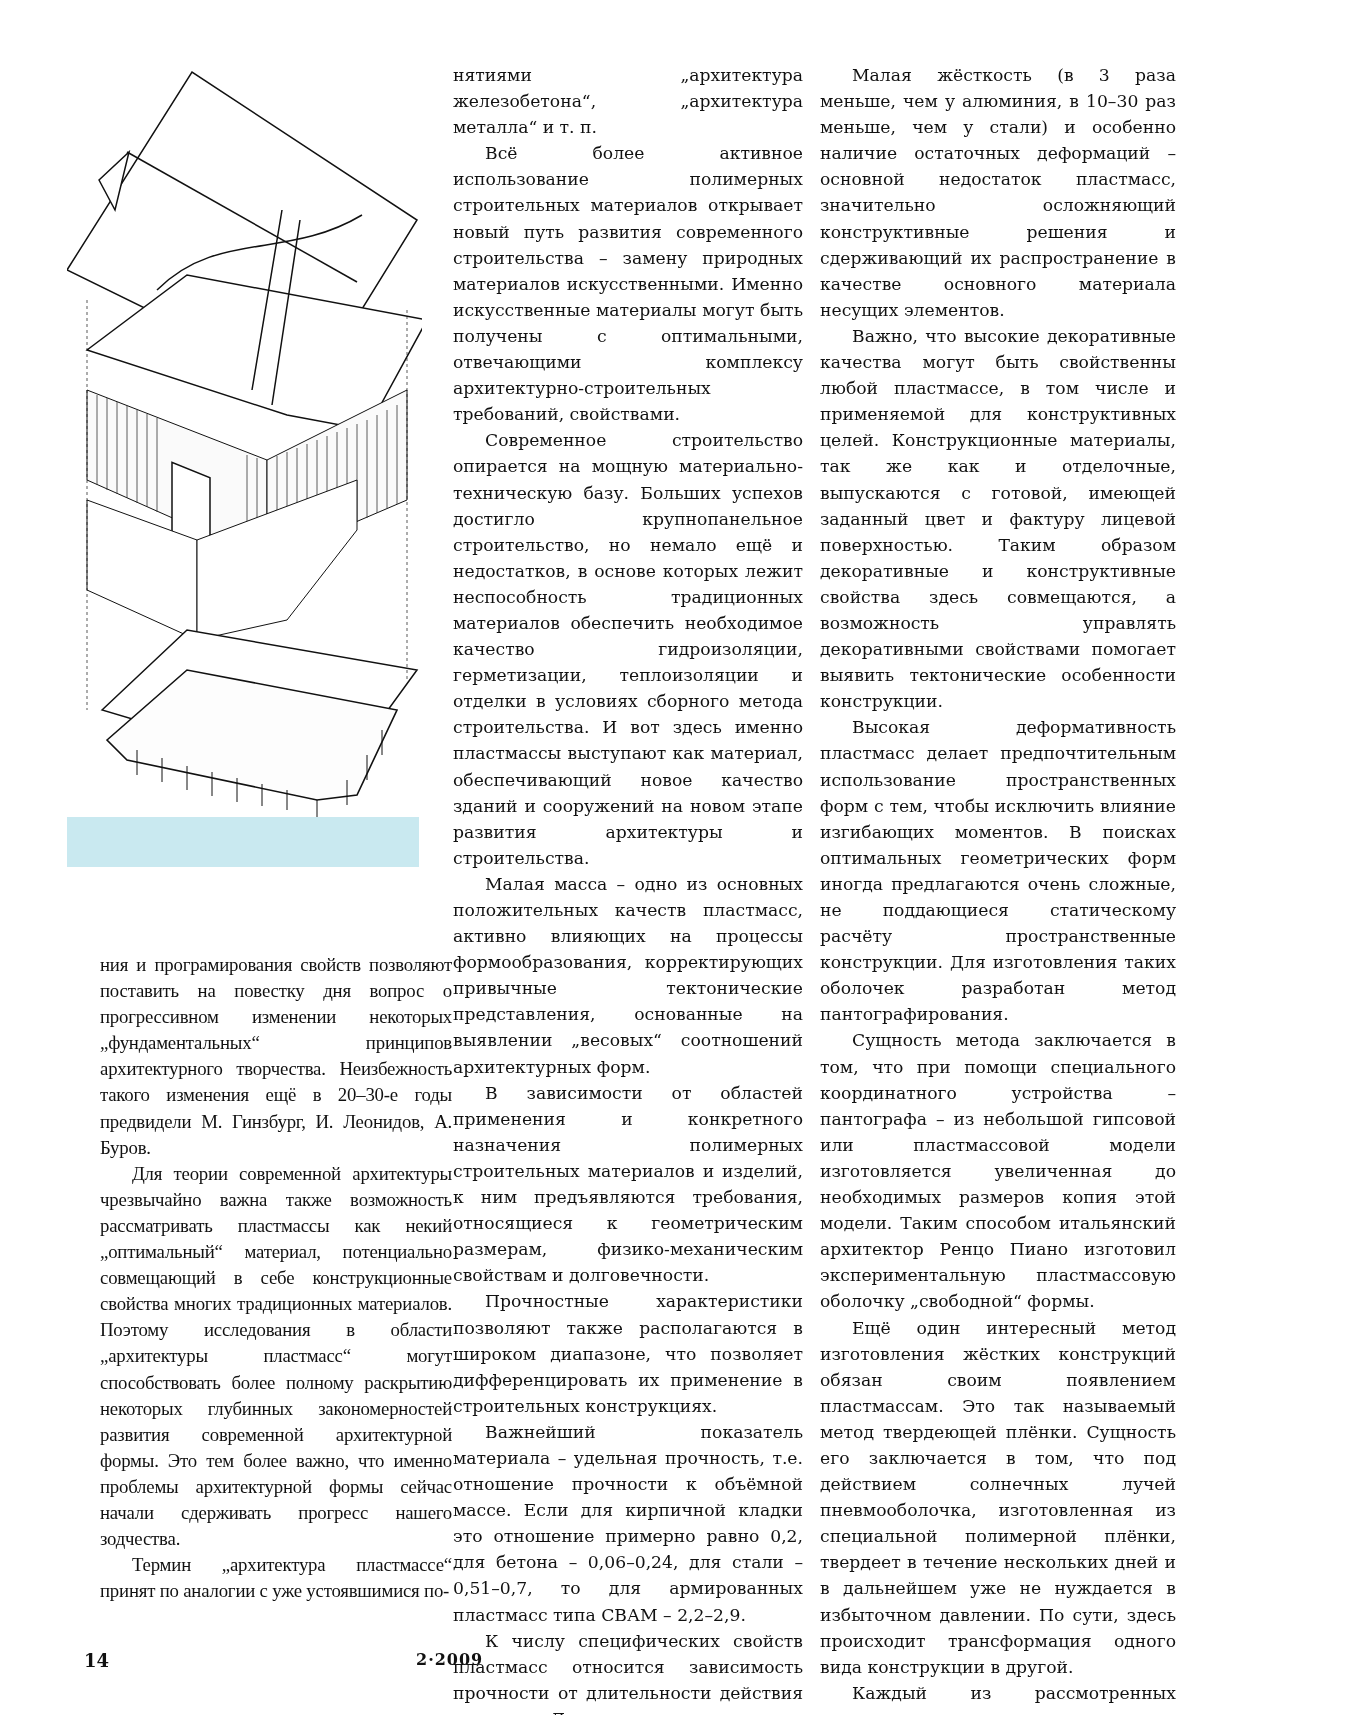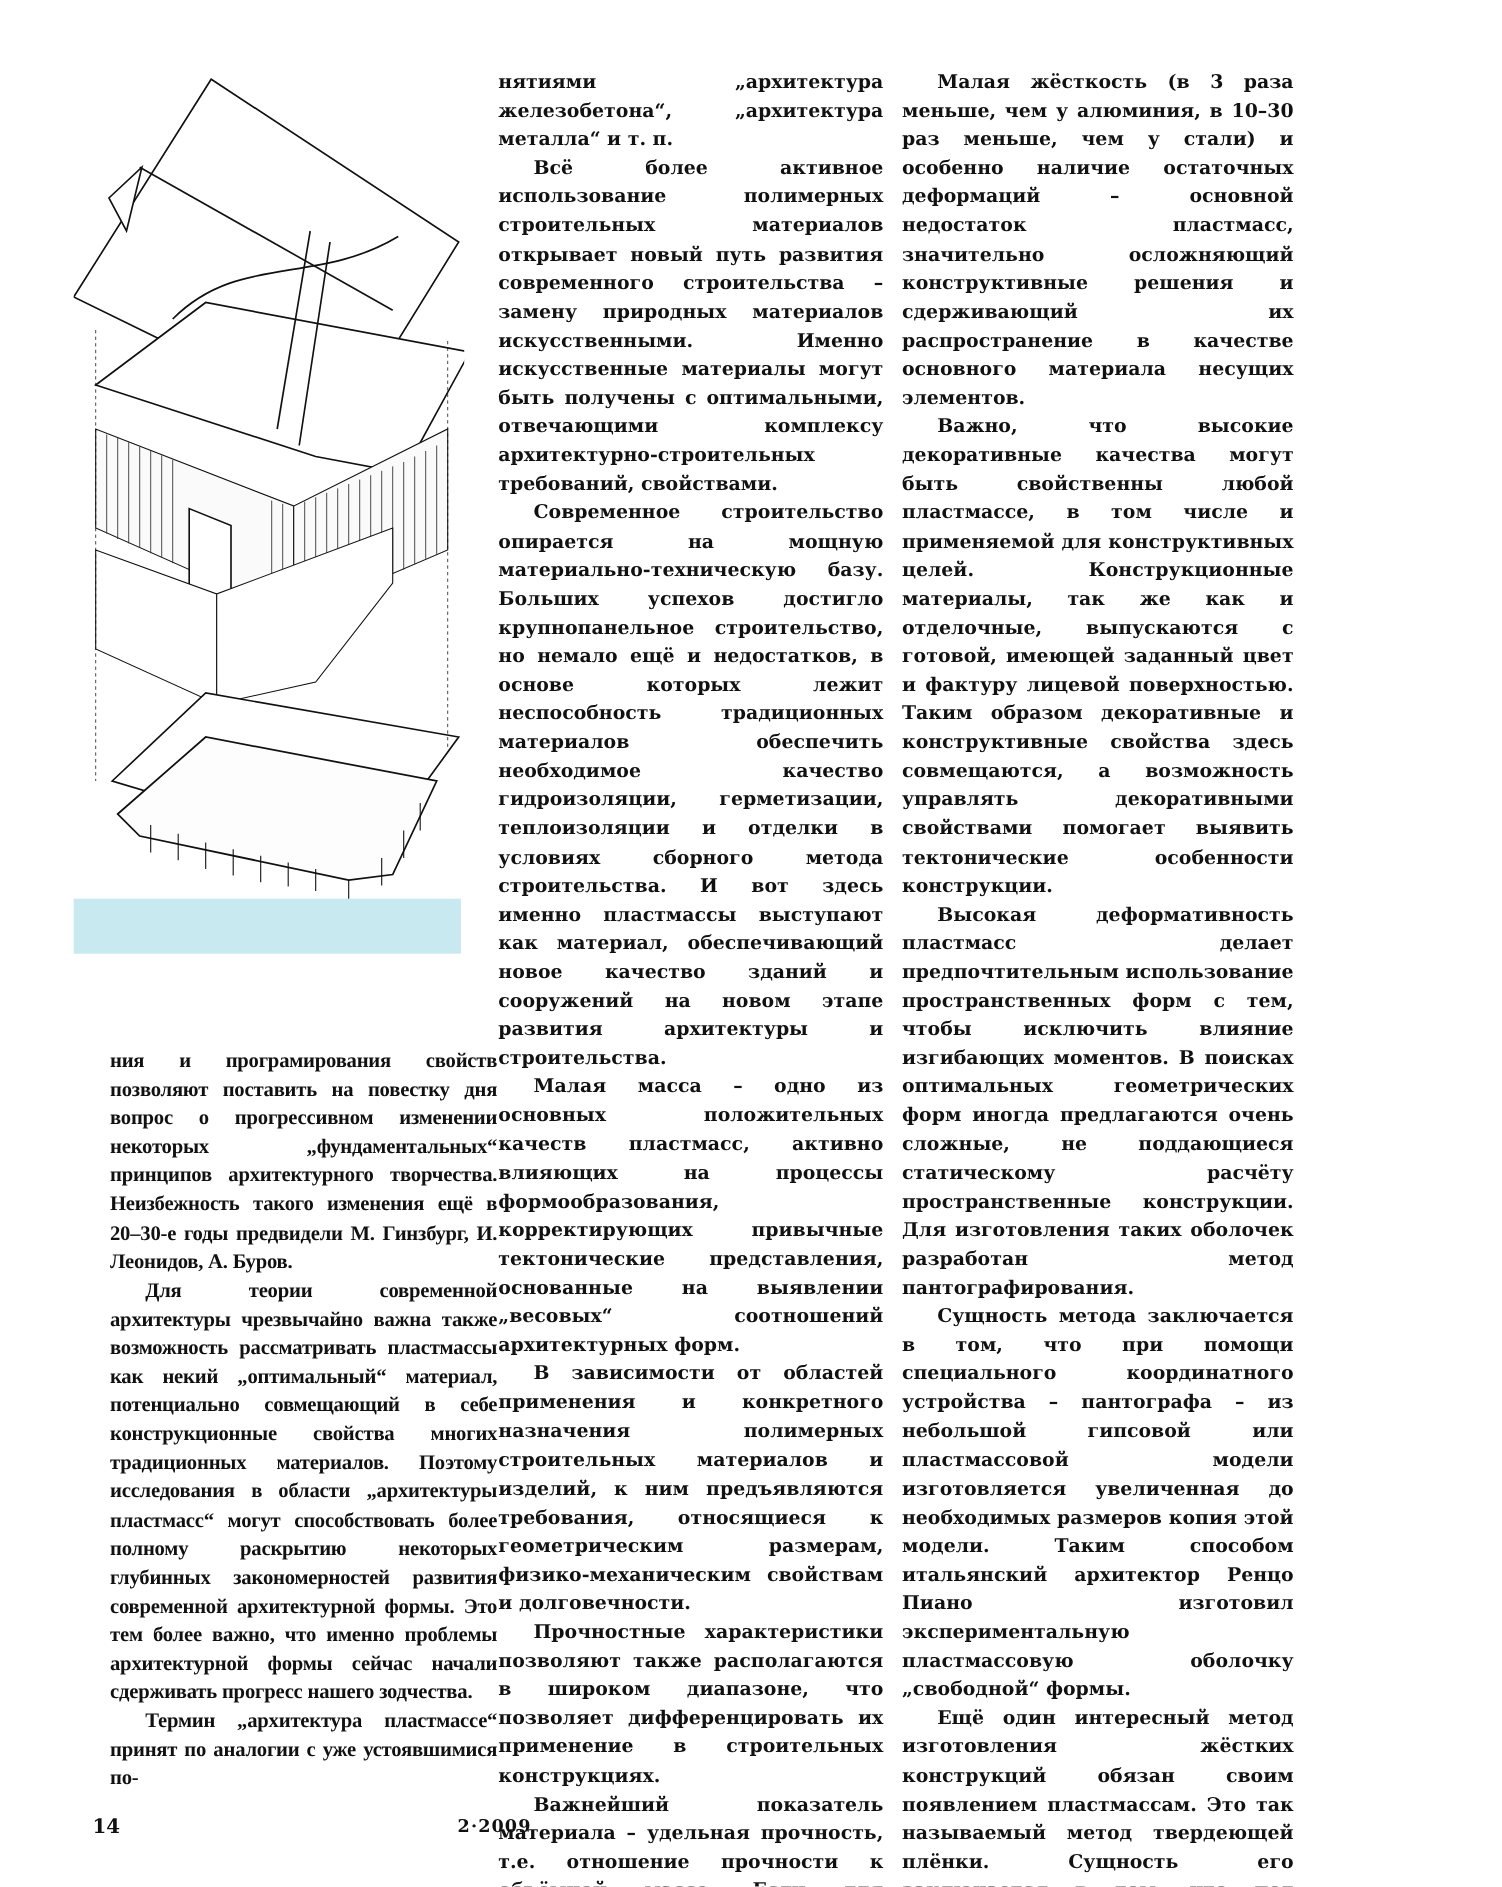--- a/index.html
+++ b/index.html
@@ -1,19 +1,19 @@
 <!DOCTYPE html>
 <html><head>
 <meta charset="utf-8">
 <style>
   html, body { margin:0; padding:0; background:#ffffff; }
   body { width:1365px; height:1715px; position:relative; overflow:hidden;
          font-family:"DejaVu Serif", "Liberation Serif", serif; color:#111; }
   .col { position:absolute; font-size:17.2px; line-height:26.1px; text-align:justify; hyphens:manual; }
-  .col p { margin:0; text-indent:0;font-weight:bold; }
+  .col p { margin:0; text-indent:0; }
   .col p.ind { text-indent:32px; }
   #col1 { left:67px; top:952px; width:352px; font-family:"Liberation Serif","DejaVu Serif",serif; font-size:18.8px; letter-spacing:-0.2px;margin-left:33px; }
   #col2 { left:453px; top:62px; width:350px; }
   #col3 { left:820px; top:62px; width:356px; }
   #figure { position:absolute; left:67px; top:60px; width:355px; height:768px; }
   #caption-box { position:absolute; left:67px; top:817px; width:352px; height:50px; background:#c9e9f0; }
   #footer-page { position:absolute; left:64px; top:1650px; font-family:"DejaVu Serif",serif; font-weight:bold; font-size:18px;margin-left:20px; }
   #footer-issue { position:absolute; left:416px; top:1650px; font-family:"DejaVu Serif",serif; font-weight:bold; font-size:16px; letter-spacing:1px; }
   #footer-journal { position:absolute; left:530px; top:1722px; font-family:"DejaVu Serif",serif; font-weight:bold; font-size:17px; letter-spacing:1.5px; }
 </style>
@@ -97,21 +97,21 @@
     <p class="ind">Для теории современной архитектуры чрезвычайно важна также возможность рассматривать пластмассы как некий „оптимальный“ материал, потенциально совмещающий в себе конструкционные свойства многих традиционных материалов. Поэтому исследования в области „архитектуры пластмасс“ могут способствовать более полному раскрытию некоторых глубинных закономерностей развития современной архитектурной формы. Это тем более важно, что именно проблемы архитектурной формы сейчас начали сдерживать прогресс нашего зодчества.</p>
     <p class="ind">Термин „архитектура пластмассе“ принят по аналогии с уже устоявшимися по-</p>
   </div>
 <div id="col2" class="col">
     <p>нятиями „архитектура железобетона“, „архитектура металла“ и т. п.</p>
     <p class="ind">Всё более активное использование полимерных строительных материалов открывает новый путь развития современного строительства – замену природных материалов искусственными. Именно искусственные материалы могут быть получены с оптимальными, отвечающими комплексу архитектурно-строительных требований, свойствами.</p>
     <p class="ind">Современное строительство опирается на мощную материально-техническую базу. Больших успехов достигло крупнопанельное строительство, но немало ещё и недостатков, в основе которых лежит неспособность традиционных материалов обеспечить необходимое качество гидроизоляции, герметизации, теплоизоляции и отделки в условиях сборного метода строительства. И вот здесь именно пластмассы выступают как материал, обеспечивающий новое качество зданий и сооружений на новом этапе развития архитектуры и строительства.</p>
     <p class="ind">Малая масса – одно из основных положительных качеств пластмасс, активно влияющих на процессы формообразования, корректирующих привычные тектонические представления, основанные на выявлении „весовых“ соотношений архитектурных форм.</p>
     <p class="ind">В зависимости от областей применения и конкретного назначения полимерных строительных материалов и изделий, к ним предъявляются требования, относящиеся к геометрическим размерам, физико-механическим свойствам и долговечности.</p>
     <p class="ind">Прочностные характеристики позволяют также располагаются в широком диапазоне, что позволяет дифференцировать их применение в строительных конструкциях.</p>
-    <p class="ind">Важнейший показатель материала – удельная прочность, т.е. отношение прочности к объёмной массе. Если для кирпичной кладки это отношение примерно равно 0,2, для бетона – 0,06–0,24, для стали – 0,51–0,7, то для армированных пластмасс типа СВАМ – 2,2–1,9.</p>
+    <p class="ind">Важнейший показатель материала – удельная прочность, т.е. отношение прочности к объёмной массе. Если для кирпичной кладки это отношение примерно равно 0,2, для бетона – 0,06–0,24, для стали – 0,51–0,7, то для армированных пластмасс типа СВАМ – 2,2–2,9.</p>
     <p class="ind">К числу специфических свойств пластмасс относится зависимость прочности от длительности действия нагрузки. Лишается смысла понятие „предел прочности“, если не указано точное время действия нагрузки. Уменьшение прочности пластмасс во времени заставляет принимать ряд конструктивных мер, „амортизирующих“ воздействие этого отрицательного свойства.</p>
   </div>
 <div id="col3" class="col">
     <p class="ind">Малая жёсткость (в 3 раза меньше, чем у алюминия, в 10–30 раз меньше, чем у стали) и особенно наличие остаточных деформаций – основной недостаток пластмасс, значительно осложняющий конструктивные решения и сдерживающий их распространение в качестве основного материала несущих элементов.</p>
     <p class="ind">Важно, что высокие декоративные качества могут быть свойственны любой пластмассе, в том числе и применяемой для конструктивных целей. Конструкционные материалы, так же как и отделочные, выпускаются с готовой, имеющей заданный цвет и фактуру лицевой поверхностью. Таким образом декоративные и конструктивные свойства здесь совмещаются, а возможность управлять декоративными свойствами помогает выявить тектонические особенности конструкции.</p>
     <p class="ind">Высокая деформативность пластмасс делает предпочтительным использование пространственных форм с тем, чтобы исключить влияние изгибающих моментов. В поисках оптимальных геометрических форм иногда предлагаются очень сложные, не поддающиеся статическому расчёту пространственные конструкции. Для изготовления таких оболочек разработан метод пантографирования.</p>
     <p class="ind">Сущность метода заключается в том, что при помощи специального координатного устройства – пантографа – из небольшой гипсовой или пластмассовой модели изготовляется увеличенная до необходимых размеров копия этой модели. Таким способом итальянский архитектор Ренцо Пиано изготовил экспериментальную пластмассовую оболочку „свободной“ формы.</p>
     <p class="ind">Ещё один интересный метод изготовления жёстких конструкций обязан своим появлением пластмассам. Это так называемый метод твердеющей плёнки. Сущность его заключается в том, что под действием солнечных лучей пневмооболочка, изготовленная из специальной полимерной плёнки, твердеет в течение нескольких дней и в дальнейшем уже не нуждается в избыточном давлении. По сути, здесь происходит трансформация одного вида конструкции в другой.</p>
     <p class="ind">Каждый из рассмотренных технологических принципов самым непосредственным образом влияет на характер и особенности формообразования. Творческое освоение технологий – залог успешной совместной работы архитектора и технолога с новыми материалами.</p>
   </div>

